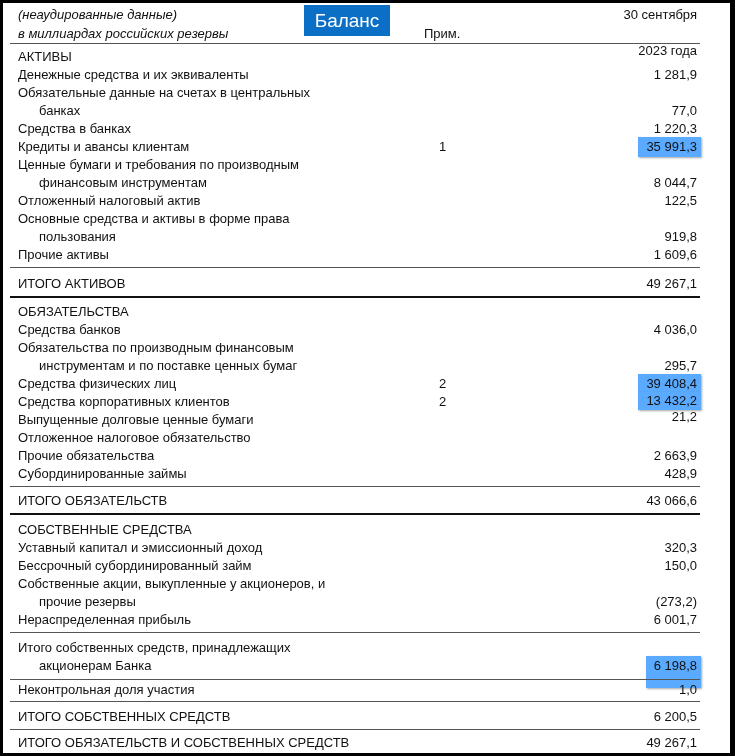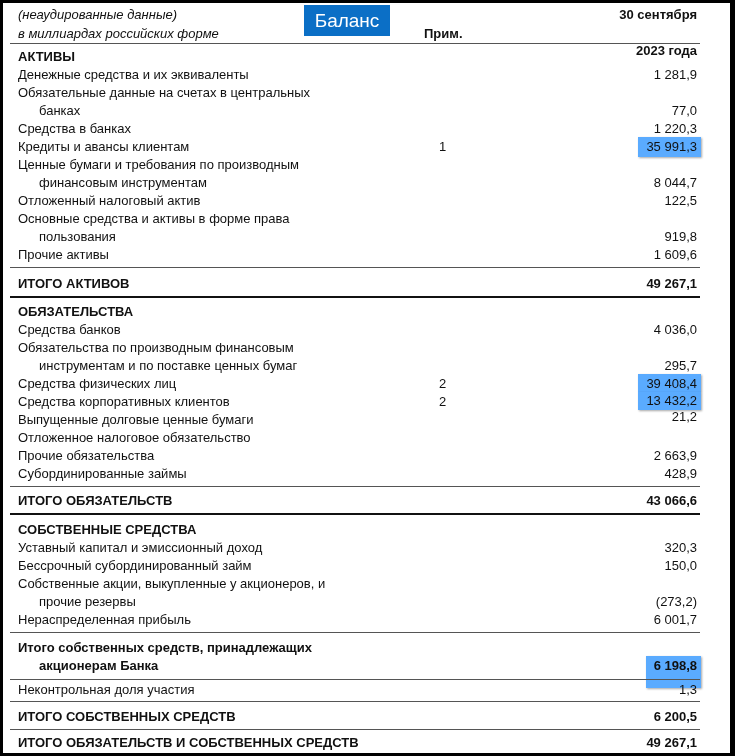--- a/index.html
+++ b/index.html
@@ -6,21 +6,21 @@
   body {
     width: 735px; height: 756px; overflow: hidden;
     background: #000;
     font-family: "Liberation Sans", "DejaVu Sans", sans-serif;
   }
   .page {
     position: absolute; left: 3px; top: 3px; width: 727px; height: 750px;
     background: #fff; overflow: hidden;
   }
   .t { position: absolute; font-size: 13px; color: #111; white-space: nowrap; line-height: 16px; }
-  .b { font-weight: bold; }
+  .b { font-weight: normal; }
   .i { font-style: italic; }
   .r { text-align: right; width: 160px; }
   .lbl { left: 15px; }
   .ind { left: 36px; }
   .note { left: 436px; width: 20px; text-align: left; }
   .val { right: 33px; }
   .hl {
     background: #5aabff; box-shadow: 1px 1px 2px rgba(0,0,0,0.35);
     padding: 0 4px 0 8px; width: auto; right: 29px;
   }
@@ -31,21 +31,21 @@
     background: #0b6fc6; color: #fff; font-size: 19px; line-height: 31px;
     text-align: center;
   }
 </style>
 </head>
 <body>
 
 <div class="page">
 
   <div class="t i lbl" style="top:4px">(неаудированные данные)</div>
-  <div class="t i lbl" style="top:23px">в миллиардах российских форме</div>
+  <div class="t i lbl" style="top:23px">в миллиардах российских резервы</div>
   <div class="badge">Баланс</div>
   <div class="t b" style="top:23px; left:421px">Прим.</div>
   <div class="t b r val" style="top:4px">30 сентября</div>
   <div class="t b r val" style="top:40px">2023 года</div>
   <div class="rule" style="top:40px"></div>
 
   <div class="t b lbl" style="top:46px">АКТИВЫ</div>
 
   <div class="t lbl" style="top:64px">Денежные средства и их эквиваленты</div>
   <div class="t r val" style="top:64px">1 281,9</div>
@@ -128,21 +128,21 @@
   <div class="t lbl" style="top:609px">Нераспределенная прибыль</div>
   <div class="t r val" style="top:609px">6 001,7</div>
 
   <div class="rule" style="top:629px"></div>
   <div class="t b lbl" style="top:637px">Итого собственных средств, принадлежащих</div>
   <div class="t b ind" style="top:655px">акционерам Банка</div>
   <div class="t b hl" style="top:653px; height:32px; line-height:20px">6 198,8</div>
 
   <div class="rule" style="top:676px"></div>
   <div class="t lbl" style="top:679px">Неконтрольная доля участия</div>
-  <div class="t r val" style="top:679px">1,3</div>
+  <div class="t r val" style="top:679px">1,0</div>
 
   <div class="rule" style="top:698px"></div>
   <div class="t b lbl" style="top:706px">ИТОГО СОБСТВЕННЫХ СРЕДСТВ</div>
   <div class="t b r val" style="top:706px">6 200,5</div>
 
   <div class="rule" style="top:726px"></div>
   <div class="t b lbl" style="top:732px">ИТОГО ОБЯЗАТЕЛЬСТВ И СОБСТВЕННЫХ СРЕДСТВ</div>
   <div class="t b r val" style="top:732px">49 267,1</div>
 </div>
 

